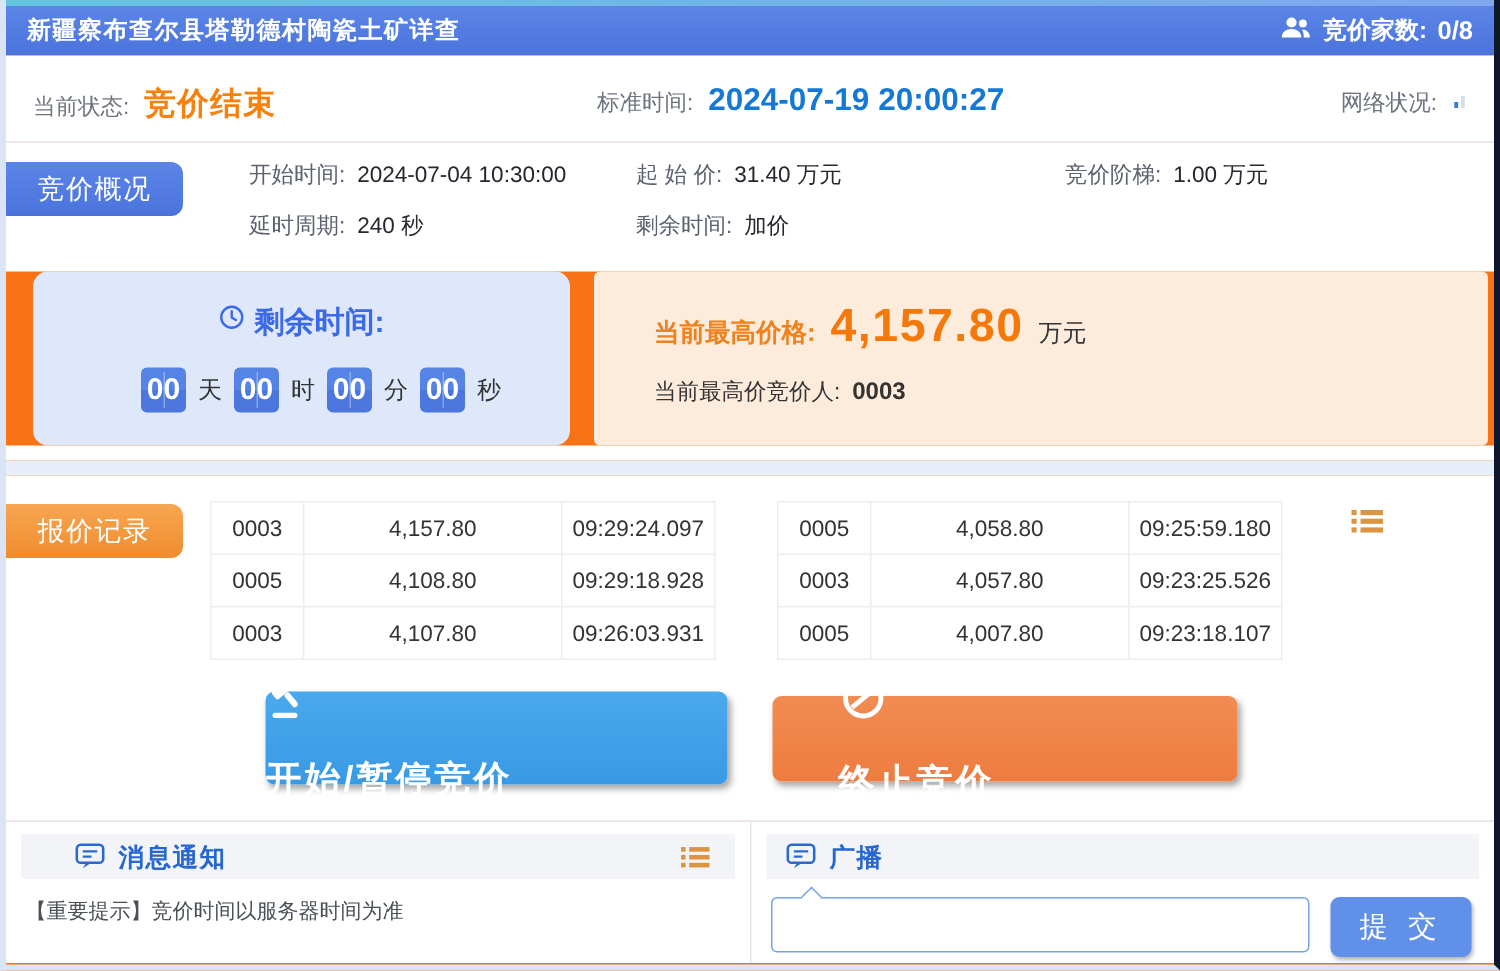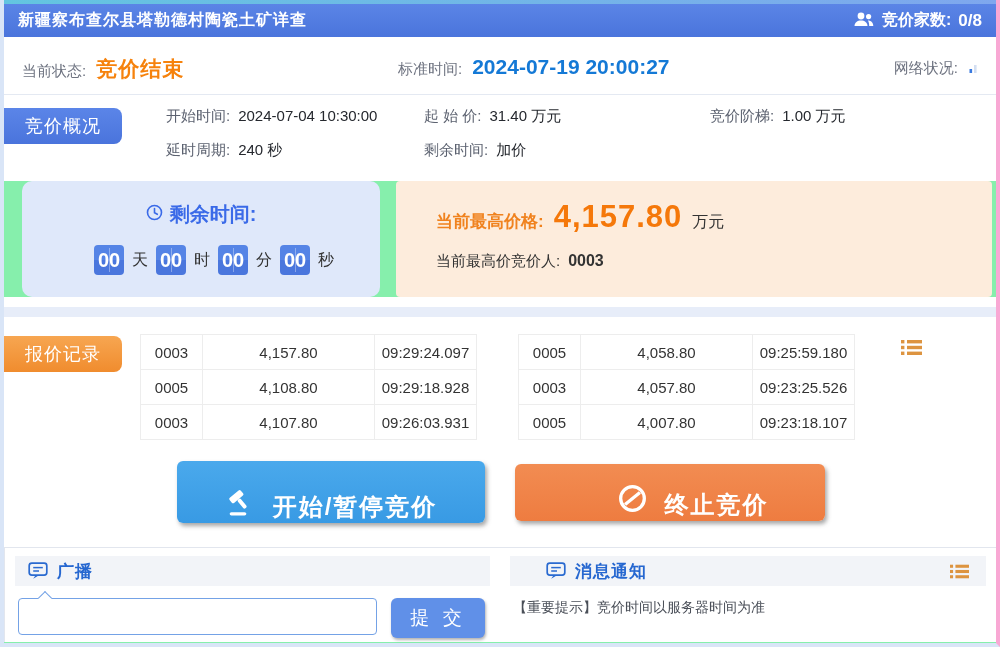--- a/index.html
+++ b/index.html
@@ -1,18 +1,18 @@
 <!DOCTYPE html>
 <html><head>
 <meta charset="utf-8">
 <style>
   * { margin:0; padding:0; box-sizing:border-box; }
   body { font-family:"Liberation Sans","DejaVu Sans",sans-serif; background:#fff; }
-  .page { position:relative; width:1000px; height:647px; background:#86efac;
-          border-left:4px solid #d9e5f7; border-right:4px solid #f9a8d4; border-bottom:4px solid #d9e5f7; overflow:hidden; }
+  .page { position:relative; width:1000px; height:647px; background:#f97316;
+          border-left:4px solid #d9e5f7; border-right:4px solid #0f172a; border-bottom:4px solid #d9e5f7; overflow:hidden; }
   .top-strip { height:4px; background:linear-gradient(90deg,#63c5e0,#7fa7ee); }
 
   
   .titlebar { height:33px; background:linear-gradient(180deg,#5b85e6,#4a74dc);
               display:flex; align-items:center; justify-content:space-between; padding:0 14px; }
   .titlebar .ttl { color:#fff; font-size:16px; font-weight:bold; letter-spacing:1px; }
   .bidders { display:flex; align-items:center; gap:7px; color:#fff; font-size:16px; font-weight:bold; }
   .bidders .cnt { font-size:17px;text-align:center; }
 
   
@@ -63,23 +63,23 @@
   
   .records { position:relative; height:230px; background:#fff; }
   .sec-label.orange { top:19px; background:linear-gradient(180deg,#f7a651,#f08c2e); }
   table.rec { position:absolute; top:17px; border-collapse:collapse; font-size:15px; color:#333; }
   table.rec td { border:1px solid #ededed; height:35px; text-align:center; padding:0 4px; }
   table.left-t { left:136px; }
   table.right-t { left:514px; }
   td.c1 { width:62px; } td.c2 { width:172px; } td.c3 { width:102px; }
   .rec-list-icon { position:absolute; left:896px; top:20px; cursor:pointer; }
 
-  .act-btn { position:absolute; display:flex; align-items:flex-end; justify-content:center; gap:16px;
+  .act-btn { position:absolute; display:flex; align-items:flex-start; justify-content:center; gap:16px;
              border:none; border-radius:6px; color:#fff; font-size:24px; font-weight:bold; letter-spacing:2px;
-             font-family:inherit; cursor:pointer; box-shadow:2px 3px 4px rgba(80,80,80,.5); }
+             font-family:inherit; cursor:pointer; box-shadow:2px 3px 4px rgba(80,80,80,.5);flex-direction:column; }
   .btn-start { left:173px; top:144px; width:308px; height:62px; background:linear-gradient(180deg,#4aa9ec,#389ae4); }
   .btn-stop  { left:511px; top:147px; width:310px; height:57px; background:linear-gradient(180deg,#f28c52,#ee7c40);padding-left:44px; }
 
   
   .bottom { display:flex; height:95px; border-top:1px solid #e2e6ee; background:#fff; }
   .b-col { position:relative; width:496px; }
   .b-col.right { border-left:1px solid #e2e6ee; flex:1; }
   .b-head { margin:8px 10px 0 10px; height:30px; background:#f2f4f8; display:flex; align-items:center; }
   .b-title { color:#2667d0; font-size:17px; font-weight:bold; margin-left:9px; letter-spacing:1px; }
   .b-head .spacer { flex:1; }
@@ -271,40 +271,20 @@
         <svg width="33" height="33" viewBox="0 0 24 24" fill="none" stroke="#fff" stroke-width="2.4">
           <circle cx="12" cy="12" r="8.6"></circle>
           <line x1="6.6" y1="16.4" x2="17.4" y2="7.6"></line>
         </svg>
       </span>
       <span>终止竞价</span>
     </button>
   </div>
 
   <div class="bottom">
-    <div class="b-col right">
-      <div class="b-head">
-        <span class="hicon small">
-          <svg width="20" height="18" viewBox="0 0 20 18">
-            <rect x="1.2" y="1.2" width="17.6" height="12" rx="2.6" fill="none" stroke="#2a6ad0" stroke-width="1.7"></rect>
-            <path d="M5.2 16.8l2.2-3.4h3.2z" fill="#2a6ad0"></path>
-            <line x1="5.2" y1="5.6" x2="14.8" y2="5.6" stroke="#2a6ad0" stroke-width="1.5"></line>
-            <line x1="5.2" y1="9" x2="11" y2="9" stroke="#2a6ad0" stroke-width="1.5"></line>
-          </svg>
-        </span>
-        <span class="b-title">广播</span>
-      </div>
-      <div class="bc-row">
-        <span class="bc-wrap">
-          <input class="bc-input" type="text" value="" style="">
-        </span>
-        <button class="bc-submit">提 交</button>
-      </div>
-    </div>
-
     <div class="b-col">
       <div class="b-head">
         <span class="hicon">
           <svg width="20" height="18" viewBox="0 0 20 18">
             <rect x="1.2" y="1.2" width="17.6" height="12" rx="2.6" fill="none" stroke="#2a6ad0" stroke-width="1.7"></rect>
             <path d="M5.2 16.8l2.2-3.4h3.2z" fill="#2a6ad0"></path>
             <line x1="5.2" y1="5.6" x2="14.8" y2="5.6" stroke="#2a6ad0" stroke-width="1.5"></line>
             <line x1="5.2" y1="9" x2="11" y2="9" stroke="#2a6ad0" stroke-width="1.5"></line>
           </svg>
         </span>
@@ -316,14 +296,34 @@
               <rect x="7" y="3" width="15" height="3.4"></rect>
             <rect x="1" y="8.8" width="3.4" height="3.4"></rect>
               <rect x="7" y="8.8" width="15" height="3.4"></rect>
             <rect x="1" y="14.6" width="3.4" height="3.4"></rect>
               <rect x="7" y="14.6" width="15" height="3.4"></rect>
           </svg>
         </span>
       </div>
       <div class="notice-text">【重要提示】竞价时间以服务器时间为准</div>
     </div>
+
+    <div class="b-col right">
+      <div class="b-head">
+        <span class="hicon small">
+          <svg width="20" height="18" viewBox="0 0 20 18">
+            <rect x="1.2" y="1.2" width="17.6" height="12" rx="2.6" fill="none" stroke="#2a6ad0" stroke-width="1.7"></rect>
+            <path d="M5.2 16.8l2.2-3.4h3.2z" fill="#2a6ad0"></path>
+            <line x1="5.2" y1="5.6" x2="14.8" y2="5.6" stroke="#2a6ad0" stroke-width="1.5"></line>
+            <line x1="5.2" y1="9" x2="11" y2="9" stroke="#2a6ad0" stroke-width="1.5"></line>
+          </svg>
+        </span>
+        <span class="b-title">广播</span>
+      </div>
+      <div class="bc-row">
+        <span class="bc-wrap">
+          <input class="bc-input" type="text" value="" style="">
+        </span>
+        <button class="bc-submit">提 交</button>
+      </div>
+    </div>
   </div>
 </div>
 
 </body></html>

